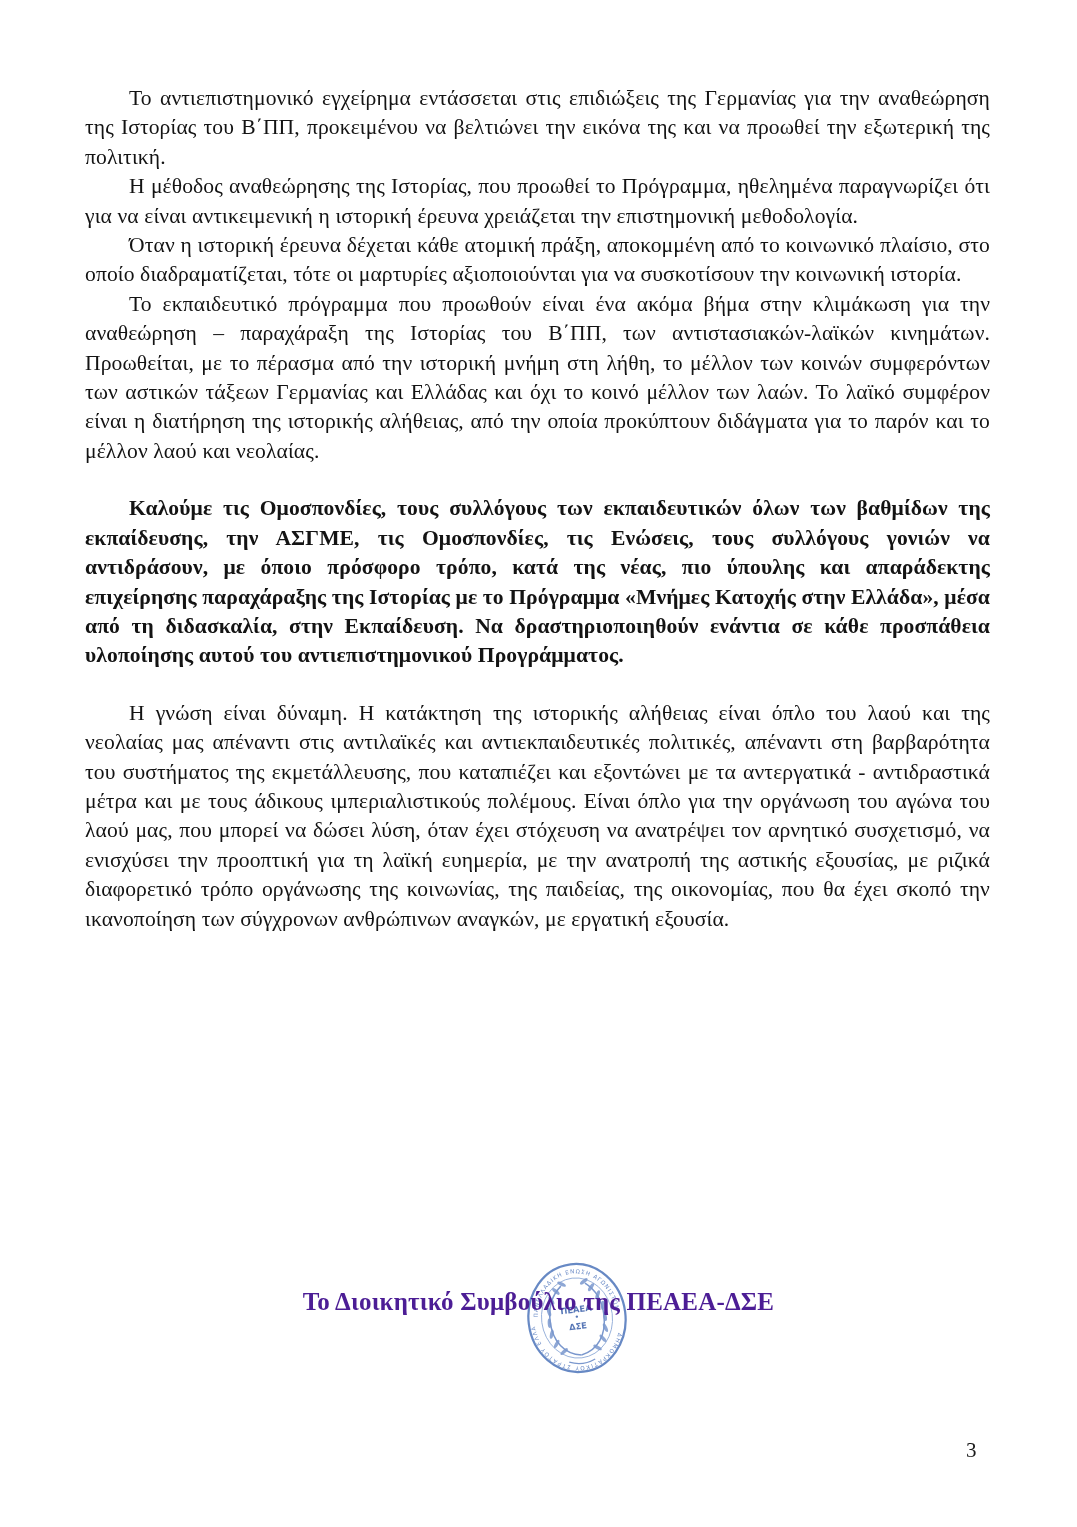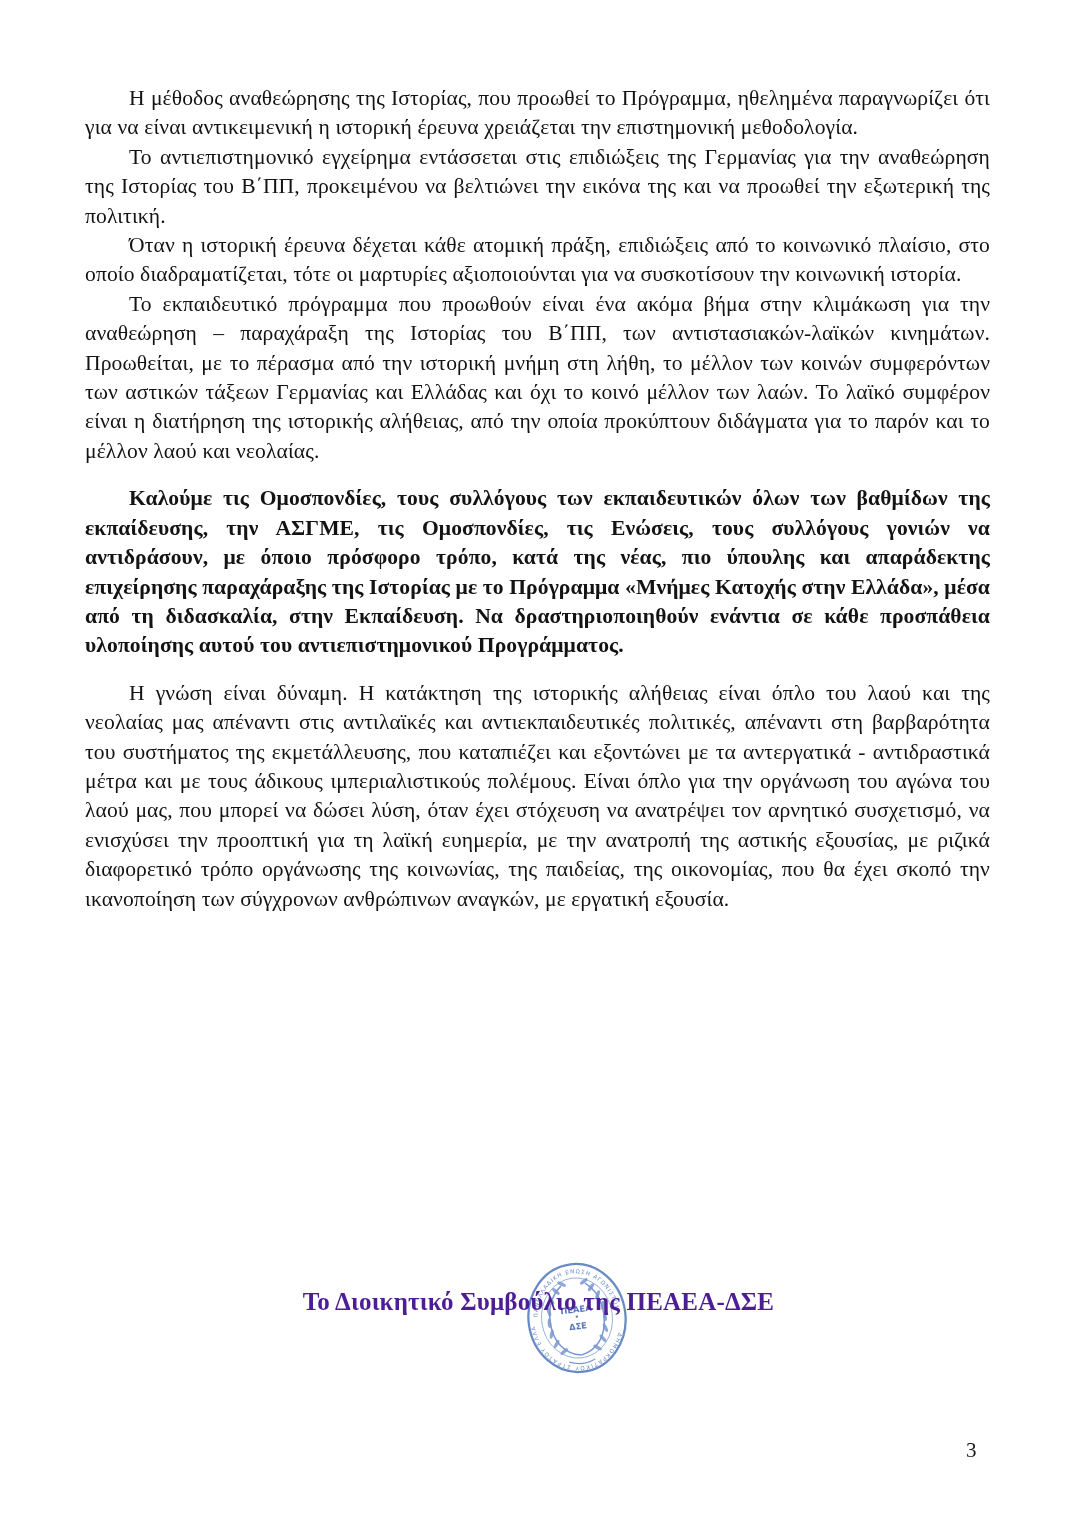--- a/index.html
+++ b/index.html
@@ -20,21 +20,21 @@
   }
   .para{
     margin:0;
     font-size:21.6px;
     line-height:29.4px;
     text-align:justify;
     text-indent:44px;
     letter-spacing:.1px;
   }
   .para.bold{font-weight:bold;}
-  .para.gap-before{margin-top:18px;}
+  .para.gap-before{margin-top:28px;}
   .sig-wrap{
     position:absolute;
     top:1248px;
     left:0;
     width:1077px;
     height:150px;
   }
   .stamp{
     position:absolute;
     left:521px;
@@ -61,23 +61,23 @@
     font-size:21px;
     color:#1a1a1a;
   }
 </style>
 </head>
 <body>
 
 <div class="page">
 
   <div class="body-text">
+    <p class="para">Το αντιεπιστημονικό εγχείρημα εντάσσεται στις επιδιώξεις της Γερμανίας για την αναθεώρηση της Ιστορίας του Β΄ΠΠ, προκειμένου να βελτιώνει την εικόνα της και να προωθεί την εξωτερική της πολιτική.</p>
     <p class="para">Η μέθοδος αναθεώρησης της Ιστορίας, που προωθεί το Πρόγραμμα, ηθελημένα παραγνωρίζει ότι για να είναι αντικειμενική η ιστορική έρευνα χρειάζεται την επιστημονική μεθοδολογία.</p>
-    <p class="para">Το αντιεπιστημονικό εγχείρημα εντάσσεται στις επιδιώξεις της Γερμανίας για την αναθεώρηση της Ιστορίας του Β΄ΠΠ, προκειμένου να βελτιώνει την εικόνα της και να προωθεί την εξωτερική της πολιτική.</p>
-    <p class="para">Όταν η ιστορική έρευνα δέχεται κάθε ατομική πράξη, επιδιώξεις από το κοινωνικό πλαίσιο, στο οποίο διαδραματίζεται, τότε οι μαρτυρίες αξιοποιούνται για να συσκοτίσουν την κοινωνική ιστορία.</p>
+    <p class="para">Όταν η ιστορική έρευνα δέχεται κάθε ατομική πράξη, αποκομμένη από το κοινωνικό πλαίσιο, στο οποίο διαδραματίζεται, τότε οι μαρτυρίες αξιοποιούνται για να συσκοτίσουν την κοινωνική ιστορία.</p>
     <p class="para">Το εκπαιδευτικό πρόγραμμα που προωθούν είναι ένα ακόμα βήμα στην κλιμάκωση για την αναθεώρηση – παραχάραξη της Ιστορίας του Β΄ΠΠ, των αντιστασιακών-λαϊκών κινημάτων.  Προωθείται, με το πέρασμα από την ιστορική μνήμη στη λήθη, το μέλλον των κοινών συμφερόντων των αστικών τάξεων Γερμανίας και Ελλάδας και όχι το κοινό μέλλον των λαών. Το λαϊκό συμφέρον είναι η διατήρηση της ιστορικής αλήθειας, από την οποία προκύπτουν διδάγματα για το παρόν και το μέλλον λαού και νεολαίας.</p>
     <p class="para bold gap-before">Καλούμε τις Ομοσπονδίες, τους συλλόγους των εκπαιδευτικών όλων των βαθμίδων της εκπαίδευσης, την ΑΣΓΜΕ, τις Ομοσπονδίες, τις Ενώσεις, τους συλλόγους γονιών να αντιδράσουν, με όποιο πρόσφορο τρόπο, κατά της νέας, πιο ύπουλης και απαράδεκτης επιχείρησης παραχάραξης της Ιστορίας με το Πρόγραμμα  «Μνήμες Κατοχής στην Ελλάδα», μέσα από τη διδασκαλία, στην Εκπαίδευση. Να δραστηριοποιηθούν ενάντια σε κάθε προσπάθεια υλοποίησης αυτού του αντιεπιστημονικού  Προγράμματος.</p>
     <p class="para gap-before">Η γνώση είναι δύναμη. Η κατάκτηση της ιστορικής αλήθειας είναι όπλο του λαού και της νεολαίας μας απέναντι στις αντιλαϊκές και αντιεκπαιδευτικές πολιτικές, απέναντι στη βαρβαρότητα του συστήματος της εκμετάλλευσης, που καταπιέζει και εξοντώνει με τα αντεργατικά - αντιδραστικά μέτρα και με τους άδικους ιμπεριαλιστικούς πολέμους. Είναι όπλο για την οργάνωση του αγώνα του λαού μας, που μπορεί να δώσει λύση, όταν έχει στόχευση να ανατρέψει τον αρνητικό συσχετισμό, να ενισχύσει την προοπτική για τη λαϊκή ευημερία, με την ανατροπή της αστικής εξουσίας, με ριζικά διαφορετικό τρόπο οργάνωσης της κοινωνίας, της παιδείας, της οικονομίας, που θα έχει σκοπό την ικανοποίηση των σύγχρονων ανθρώπινων αναγκών, με εργατική εξουσία.</p>
   </div>
 
   <div class="sig-wrap">
     <svg class="stamp" viewBox="0 0 120 132" xmlns="http://www.w3.org/2000/svg">
       <g transform="rotate(-7 60 66)">
         <defs>
           <path id="arcTop" d="M 18,66 A 42,48 0 0 1 102,66"></path>

